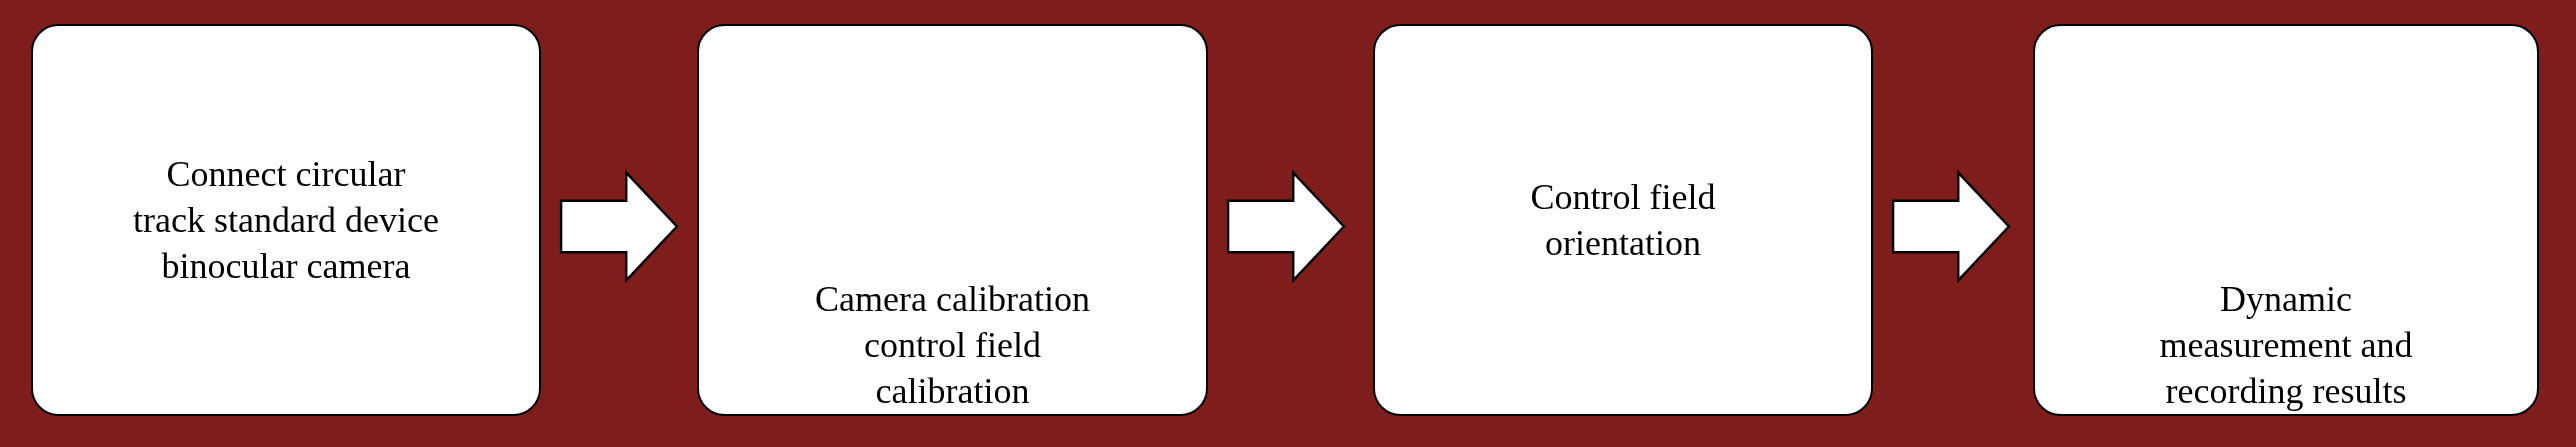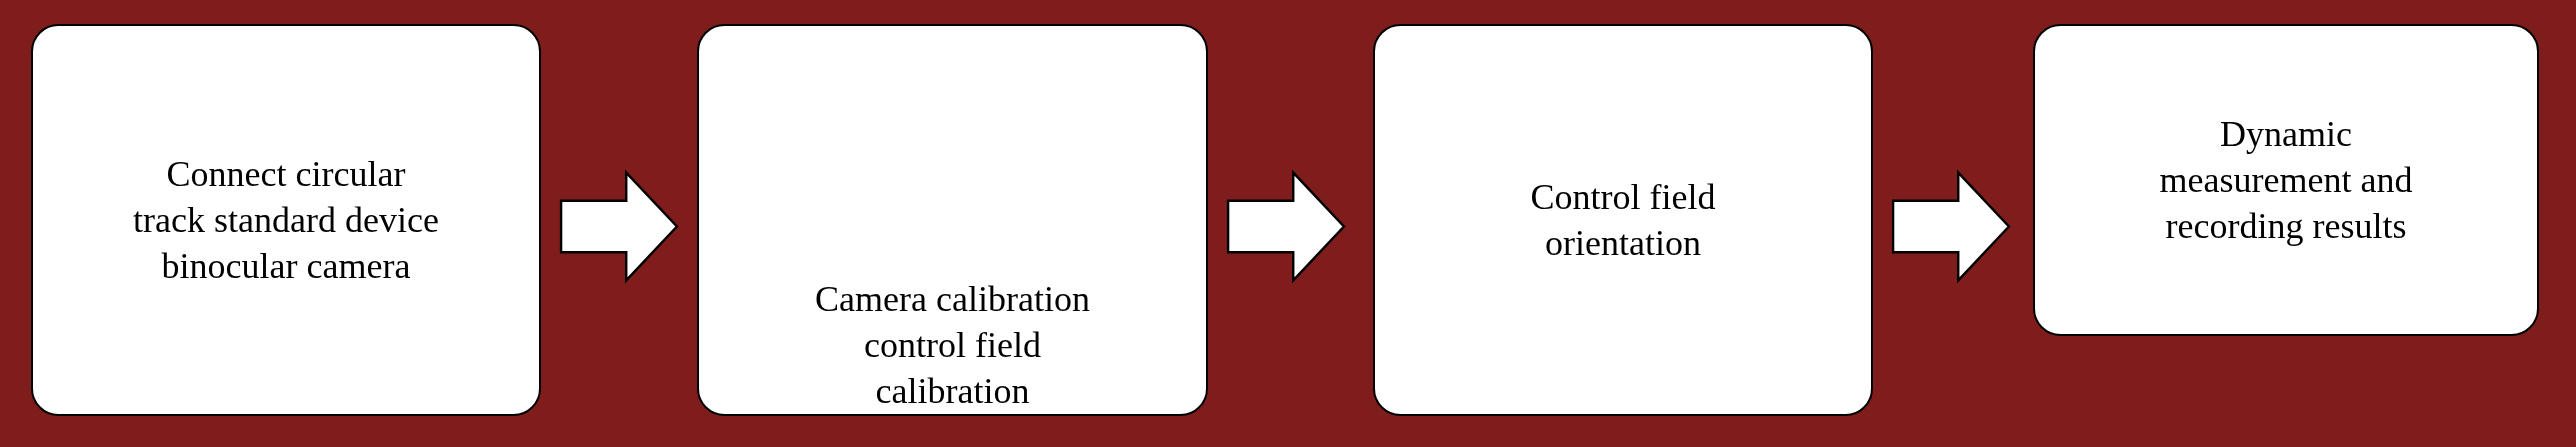--- a/index.html
+++ b/index.html
@@ -87,21 +87,21 @@
       <span class="node-label">Control field
 orientation</span>
     </div>
 
     <div class="arrow" id="a3" style="left: 1892px; top: 171px; width: 118px; height: 111px;">
       <svg viewBox="0 0 146 138" width="118" height="111" aria-hidden="true">
         <polygon points="1,37 82,37 82,2 145,69 82,136 82,101 1,101" fill="#ffffff" stroke="#000000" stroke-width="3" stroke-linejoin="miter"></polygon>
       </svg>
     </div>
 
-    <div class="node" id="n4" style="left: 2033px; top: 24px; width: 506px; height: 312px;">
+    <div class="node" id="n4" style="left: 2033px; top: 24px; width: 506px; height: 392px; align-items: flex-end;">
       <span class="node-label">Dynamic
 measurement and
 recording results</span>
     </div>
 
   </div>
 </div>
 
 
 </body></html>

